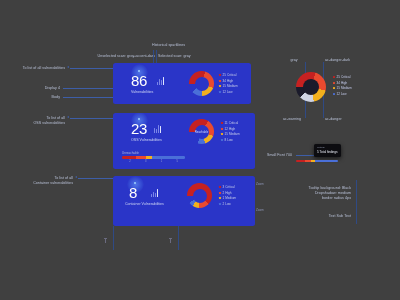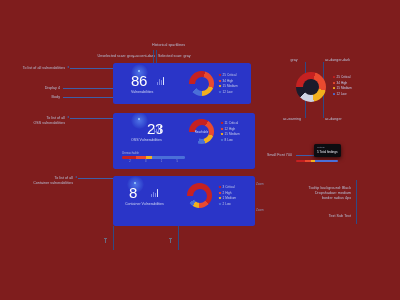--- a/index.html
+++ b/index.html
@@ -2,21 +2,21 @@
 <html><head>
 <meta charset="utf-8">
 <style>
   * { box-sizing: border-box; margin: 0; padding: 0; }
   html, body {
     width: 400px; height: 300px;
     background: #1b1b2b;
     font-family: "Liberation Sans", sans-serif;
     overflow: hidden;
   }
-  #stage { position: relative; width: 400px; height: 300px; background: #7f1d1d; }
+  #stage { position: relative; width: 400px; height: 300px; background: #404040; }
 
   
   .anno {
     position: absolute;
     color: #b9c2d8;
     font-size: 3.6px;
     line-height: 1.45;
     letter-spacing: .06px;
     white-space: pre;
   }
@@ -181,21 +181,21 @@
   <div class="anno r" style="left:8px; top:116px; width:57px;">To list of all
 OSS vulnerabilities</div>
   <div class="rule h" style="left:70px; top:118px; width:43px;"></div>
   <div class="arrow" style="left:67px; top:116.2px;"></div>
 
   <div class="card" style="left:113px; top:113px; width:142px; height:56px;">
 
     <div class="halo" style="left:18px; top:-1px; width:17px; height:17px;"></div>
     <div class="halo-dot" style="left:25px; top:5px; width:2.2px; height:2.2px;"></div>
 
-    <div class="metric-num" style="left:34px; top:7px; font-size:15px;">23</div>
+    <div class="metric-num" style="left:18px; top:7px; font-size:15px;">23</div>
     <div class="metric-lbl" style="left:18px; top:25px;">OSS Vulnerabilities</div>
 
     <div class="spark" id="spark-1" style="left:41px; top:12px; height:8px;">
         <i style="height: 5.33333px;"></i>
         <i style="height: 4px;"></i>
         <i style="height: 8px;"></i>
         <i class="sel" style="height: 6.66667px;"></i>
       </div>
 
     <div class="donut on-card" id="donut-1" style="left: 76px; top: 6px; width: 25px; height: 25px; background: conic-gradient(from -90deg, rgb(198, 33, 33) 0%, rgb(198, 33, 33) 34%, rgb(234, 74, 47) 34%, rgb(234, 74, 47) 56%, rgb(242, 176, 30) 56%, rgb(242, 176, 30) 70%, rgb(74, 111, 216) 70%, rgb(74, 111, 216) 80%, rgb(42, 53, 200) 80%, rgb(42, 53, 200) 100%);">

